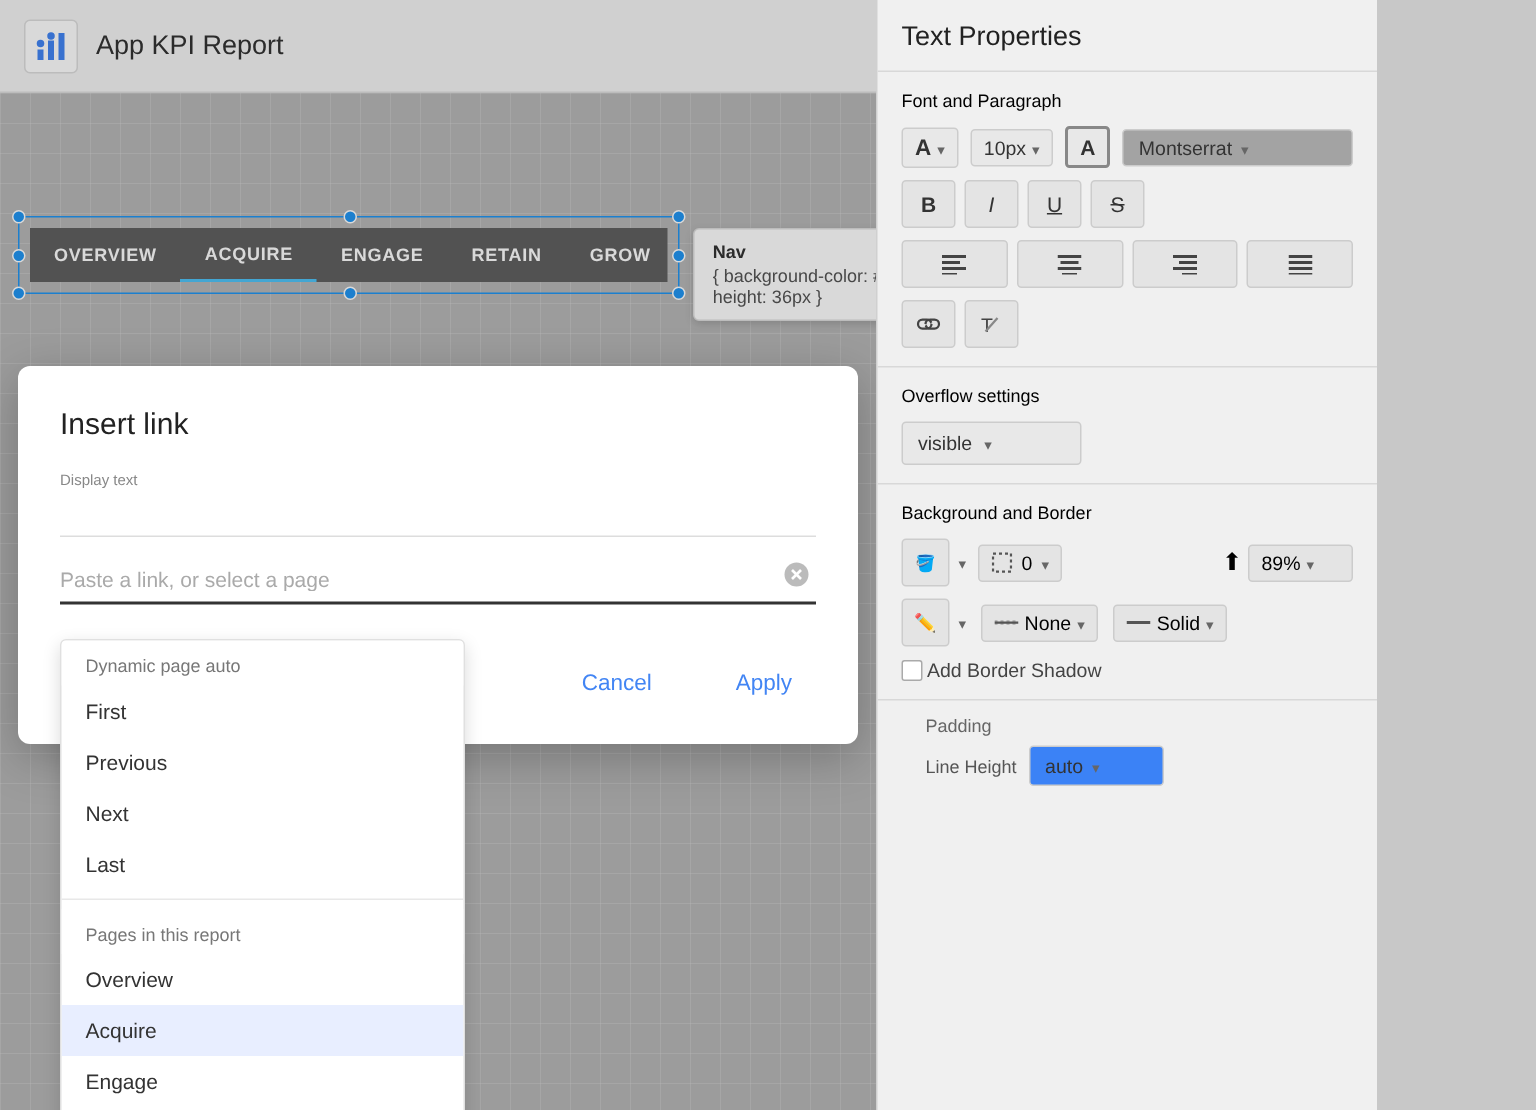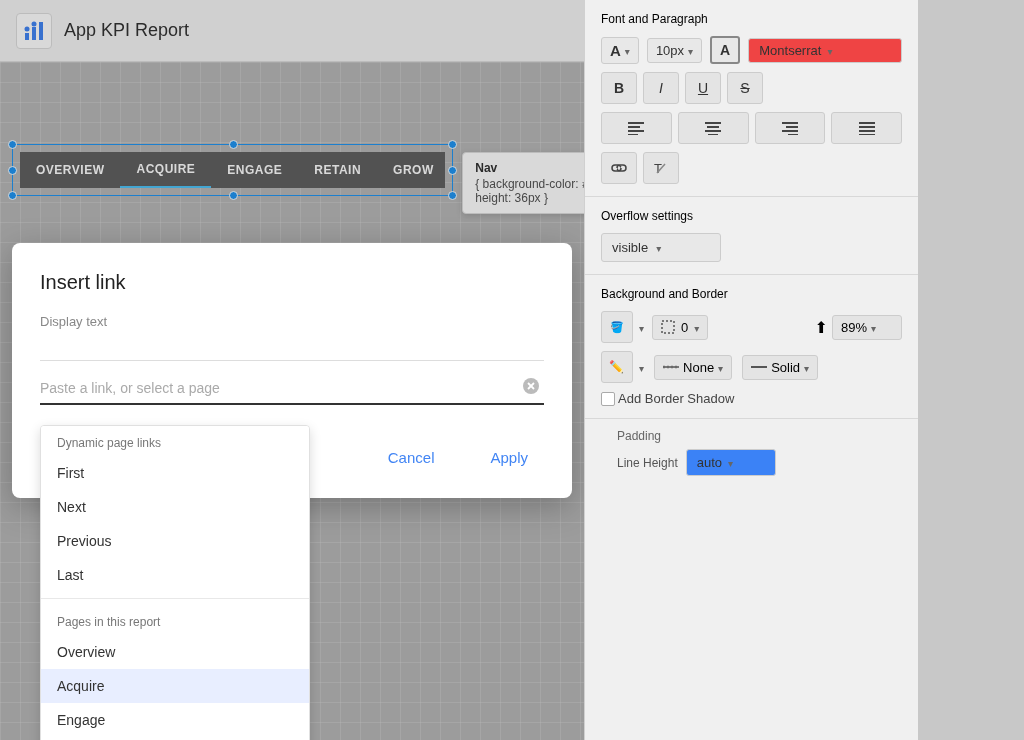--- a/index.html
+++ b/index.html
@@ -141,21 +141,21 @@
       box-shadow: 0 8px 32px rgba(0,0,0,0.25);
       position: relative;
     }
     .modal-title {
       font-size: 20px;
       font-weight: 500;
       color: #222;
       margin-bottom: 20px;
     }
     .modal-input-label {
-      font-size: 13px;
+      font-size: 10px;
       color: #888;
       margin-bottom: 3px;
     }
     .modal-input {
       width: 100%;
       border: none;
       border-bottom: 1px solid #ddd;
       padding: 6px 0;
       font-size: 14px;
       color: #333;
@@ -276,21 +276,21 @@
       border: 1px solid #ccc;
       border-radius: 3px;
       padding: 4px 8px;
       font-size: 13px;
       cursor: pointer;
       display: flex; align-items: center; gap: 4px;
       color: #333;
       white-space: nowrap;
     }
     .font-name-btn {
-      background: #ef4444;
+      background: #a3a3a3;
       border: 1px solid #ccc;
       border-radius: 3px;
       padding: 4px 10px;
       font-size: 13px;
       cursor: pointer;
       display: flex; align-items: center; gap: 6px;
       color: #333;
       flex: 1;
     }
     .format-row {
@@ -471,43 +471,44 @@
           <svg width="18" height="18" viewBox="0 0 18 18">
               <circle cx="9" cy="9" r="8" fill="#bbb"></circle>
               <line x1="6" y1="6" x2="12" y2="12" stroke="#fff" stroke-width="1.8"></line>
               <line x1="12" y1="6" x2="6" y2="12" stroke="#fff" stroke-width="1.8"></line>
             </svg>
         </button>
       </div>
 
       
       <div class="dropdown-list">
-        <div class="dropdown-section-label">Dynamic page links</div>
+        <div class="dropdown-section-label">Dynamic page auto</div>
         <div class="dropdown-item">First</div>
+        <div class="dropdown-item">Previous</div>
         <div class="dropdown-item">Next</div>
-        <div class="dropdown-item">Previous</div>
         <div class="dropdown-item">Last</div>
         <div class="dropdown-divider"></div>
         <div class="dropdown-section-label">Pages in this report</div>
         <div class="dropdown-item">Overview</div>
         <div class="dropdown-item selected">Acquire</div>
         <div class="dropdown-item">Engage</div>
         <div class="dropdown-item">Retain</div>
 
       </div>
 
       <div class="modal-actions">
         <button class="btn-cancel">Cancel</button>
         <button class="btn-apply">Apply</button>
       </div>
     </div>
   </div>
 </div>
 
 <div class="right-panel">
+  <div class="panel-header">Text Properties</div>
 
   <div class="panel-section">
     <div class="panel-section-title">Font and Paragraph</div>
     <div class="font-row">
 
       <div class="font-btn">
         <span style="font-size:15px;font-weight:700;color:#333;">A</span>
         <span class="chevron-down"></span>
       </div>
 

